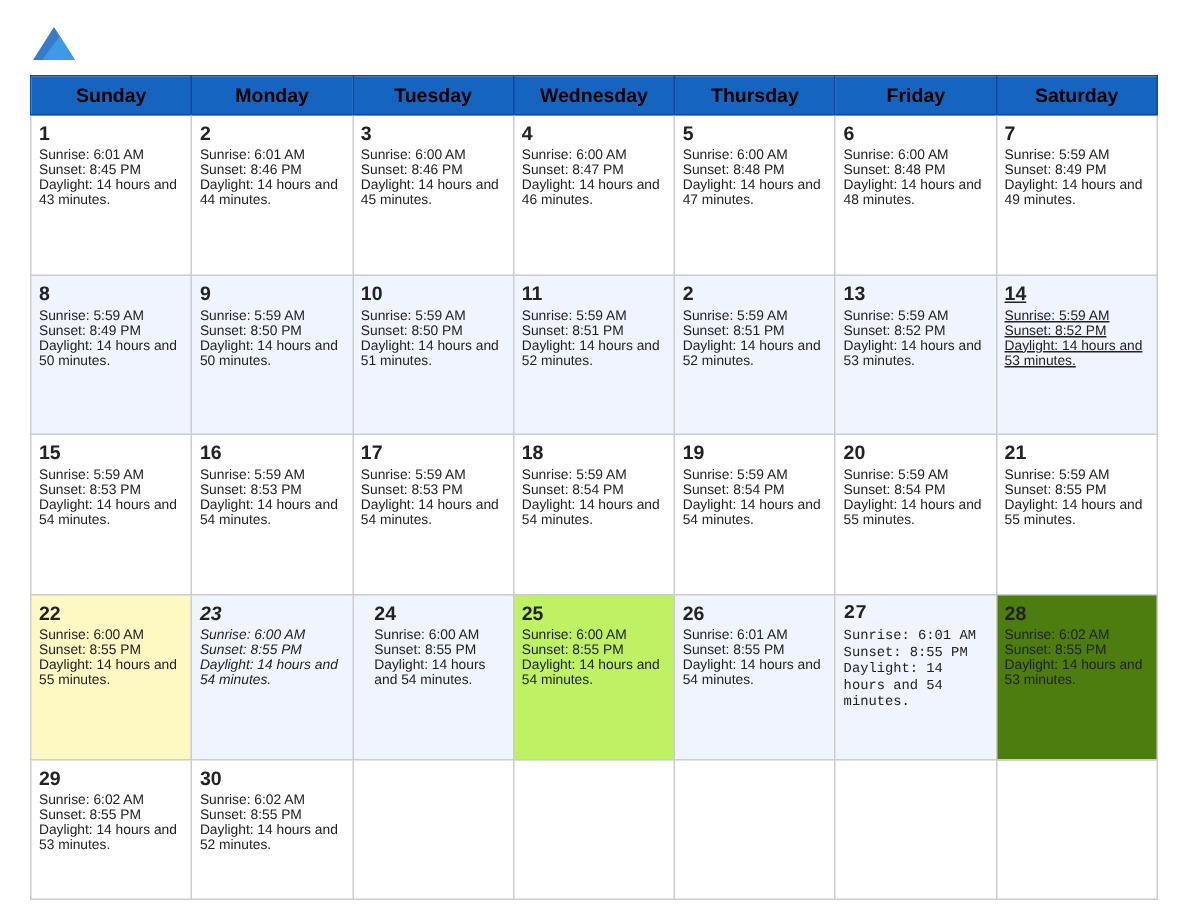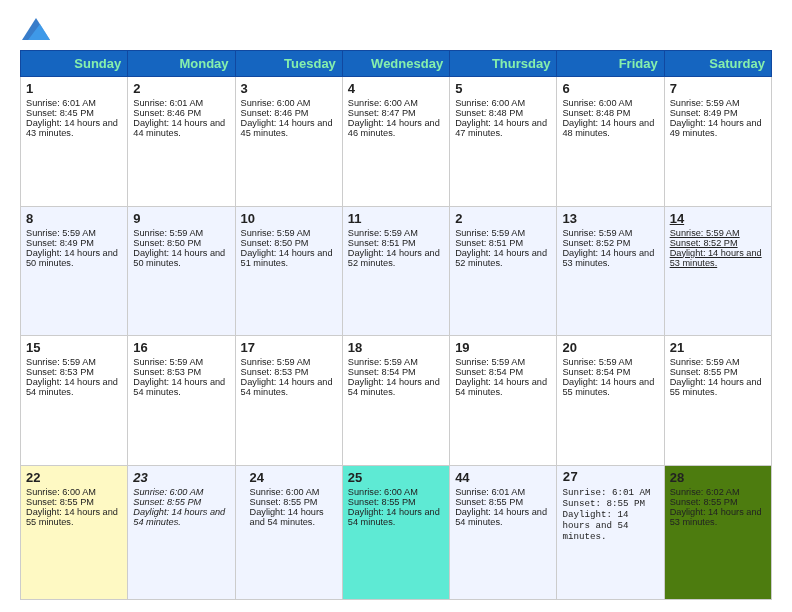--- a/index.html
+++ b/index.html
@@ -55,24 +55,24 @@
     }
     .calendar {
       flex: 1;
       border: 1px solid #ccc;
       border-collapse: collapse;
       width: 100%;
       table-layout: fixed;
     }
     .calendar th {
       background-color: #1565c0;
-      color: #86efac;
+      color: #000000;
       font-size: 13px;
       font-weight: bold;
-      text-align: right;
+      text-align: center;
       padding: 5px 6px;
       border: 1px solid #1048a0;
     }
     .calendar td {
       vertical-align: top;
       border: 1px solid #ccc;
       padding: 4px 5px;
       font-size: 9.2px;
       color: #222;
       background: #fff;
@@ -153,20 +153,29 @@
           <td><span class="day-num">17</span>Sunrise: 5:59 AM<br>Sunset: 8:53 PM<br>Daylight: 14 hours and 54 minutes.</td>
           <td><span class="day-num">18</span>Sunrise: 5:59 AM<br>Sunset: 8:54 PM<br>Daylight: 14 hours and 54 minutes.</td>
           <td><span class="day-num">19</span>Sunrise: 5:59 AM<br>Sunset: 8:54 PM<br>Daylight: 14 hours and 54 minutes.</td>
           <td><span class="day-num">20</span>Sunrise: 5:59 AM<br>Sunset: 8:54 PM<br>Daylight: 14 hours and 55 minutes.</td>
           <td><span class="day-num">21</span>Sunrise: 5:59 AM<br>Sunset: 8:55 PM<br>Daylight: 14 hours and 55 minutes.</td>
         </tr>
         <tr>
           <td style="background: #fef9c3;"><span class="day-num">22</span>Sunrise: 6:00 AM<br>Sunset: 8:55 PM<br>Daylight: 14 hours and 55 minutes.</td>
           <td style="background: rgb(240, 244, 255); font-style: italic;"><span class="day-num">23</span>Sunrise: 6:00 AM<br>Sunset: 8:55 PM<br>Daylight: 14 hours and 54 minutes.</td>
           <td style="background: rgb(240, 244, 255); padding-left: 14px;"><span class="day-num">24</span>Sunrise: 6:00 AM<br>Sunset: 8:55 PM<br>Daylight: 14 hours and 54 minutes.</td>
-          <td style="background: #5eead4; margin-left: 40px;"><span class="day-num">25</span>Sunrise: 6:00 AM<br>Sunset: 8:55 PM<br>Daylight: 14 hours and 54 minutes.</td>
-          <td style="background: rgb(240, 244, 255);"><span class="day-num">44</span>Sunrise: 6:01 AM<br>Sunset: 8:55 PM<br>Daylight: 14 hours and 54 minutes.</td>
+          <td style="background: #bef264; margin-left: 40px;"><span class="day-num">25</span>Sunrise: 6:00 AM<br>Sunset: 8:55 PM<br>Daylight: 14 hours and 54 minutes.</td>
+          <td style="background: rgb(240, 244, 255);"><span class="day-num">26</span>Sunrise: 6:01 AM<br>Sunset: 8:55 PM<br>Daylight: 14 hours and 54 minutes.</td>
           <td style="background: rgb(240, 244, 255); font-family: Liberation Mono, monospace;"><span class="day-num">27</span>Sunrise: 6:01 AM<br>Sunset: 8:55 PM<br>Daylight: 14 hours and 54 minutes.</td>
           <td style="background: #4d7c0f;"><span class="day-num">28</span>Sunrise: 6:02 AM<br>Sunset: 8:55 PM<br>Daylight: 14 hours and 53 minutes.</td>
+        </tr>
+        <tr>
+          <td><span class="day-num">29</span>Sunrise: 6:02 AM<br>Sunset: 8:55 PM<br>Daylight: 14 hours and 53 minutes.</td>
+          <td><span class="day-num">30</span>Sunrise: 6:02 AM<br>Sunset: 8:55 PM<br>Daylight: 14 hours and 52 minutes.</td>
+          <td class="cell-empty"></td>
+          <td class="cell-empty"></td>
+          <td class="cell-empty"></td>
+          <td class="cell-empty"></td>
+          <td class="cell-empty"></td>
         </tr>
       </tbody>
   </table>
 </div>
 
 </body></html>

